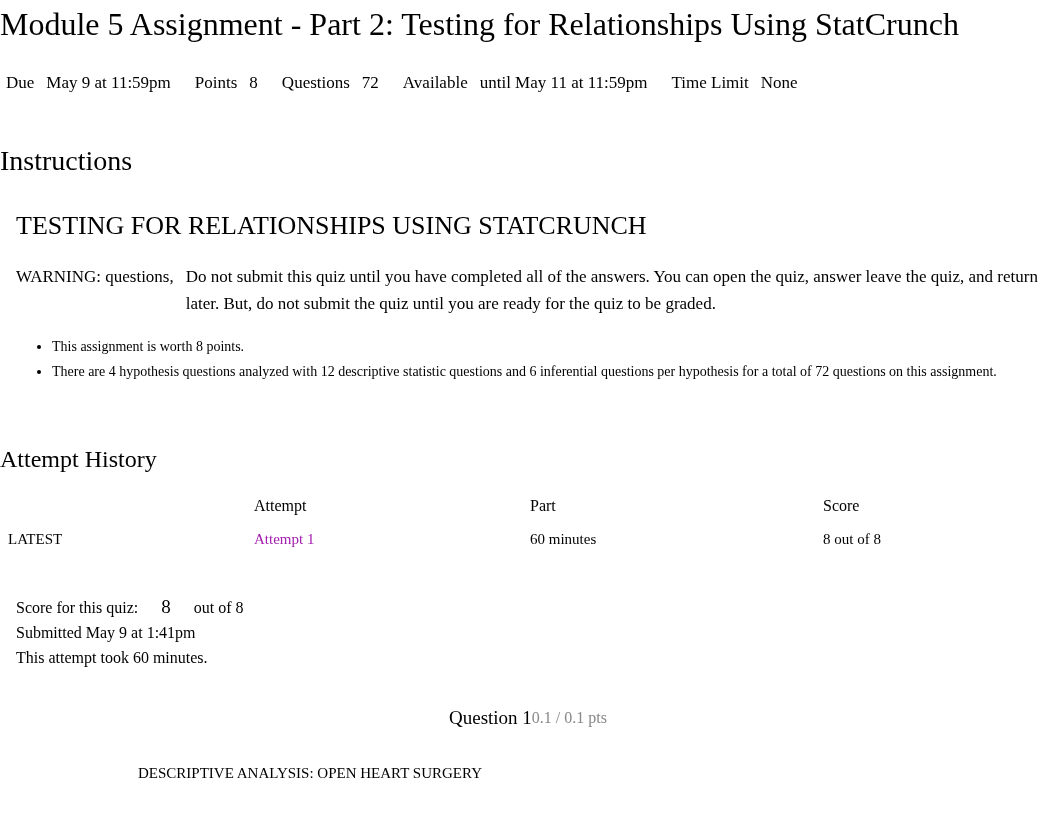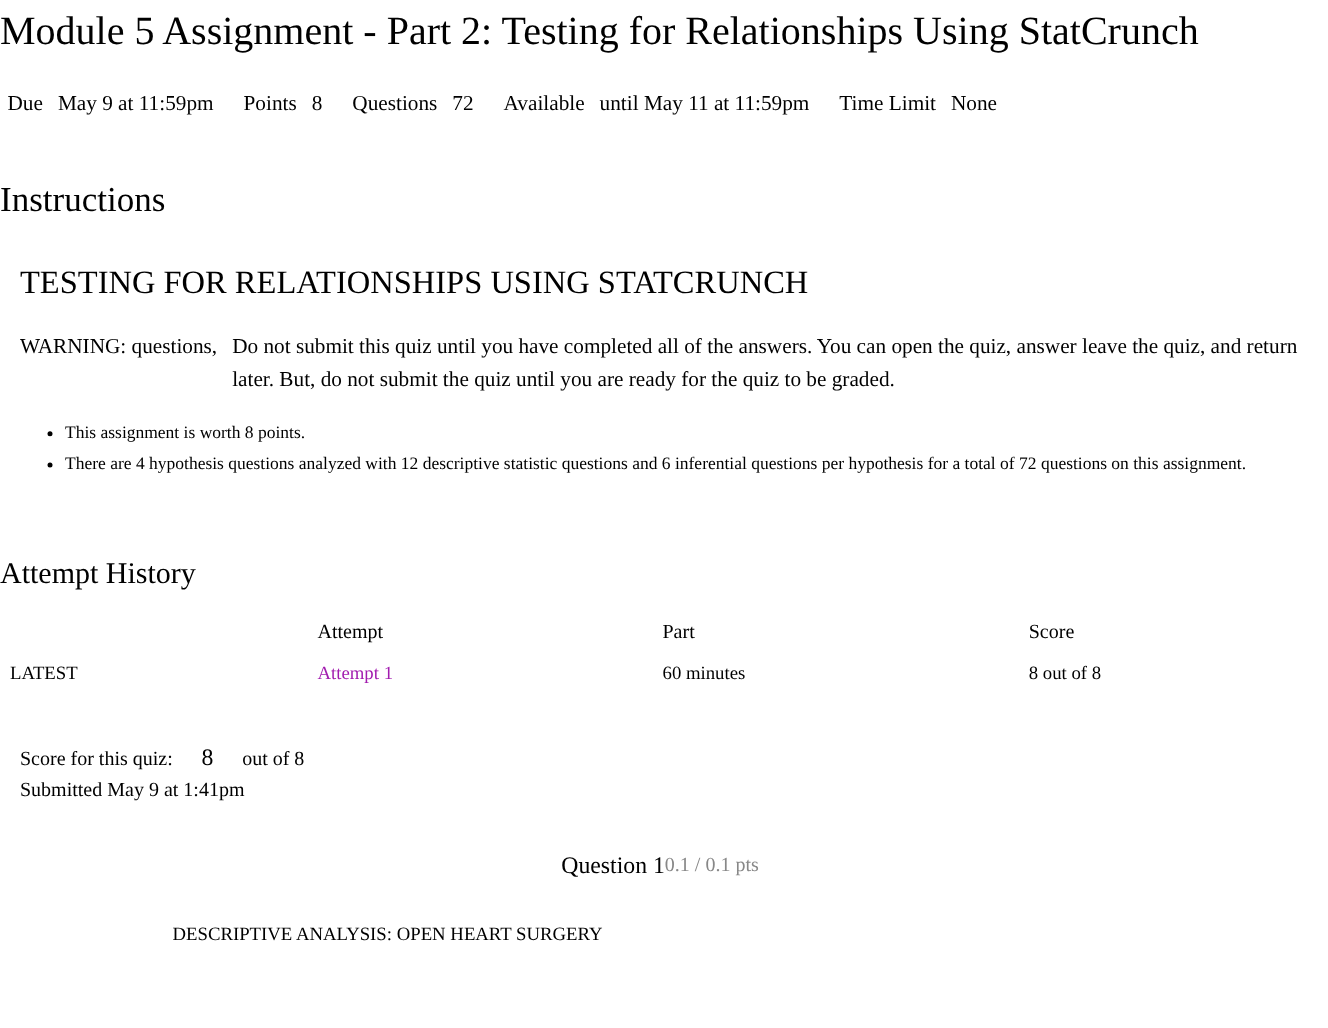--- a/index.html
+++ b/index.html
@@ -210,20 +210,21 @@
   </tbody>
 </table>
 
 <div class="score-summary">
   <div class="score-line">
     <span>Score for this quiz:</span>
     <span class="score-earned">8</span>
     <span>out of 8</span>
   </div>
   <div>Submitted May 9 at 1:41pm</div>
+  <div>This attempt took 60 minutes.</div>
 </div>
 
 <div class="question-card">
   <div class="question-header">
     <span>Question 1</span>
     <span class="question-pts">0.1 / 0.1 pts</span>
   </div>
   <div class="question-body">
     <div class="q-section-title">DESCRIPTIVE ANALYSIS: OPEN HEART SURGERY</div>
 

